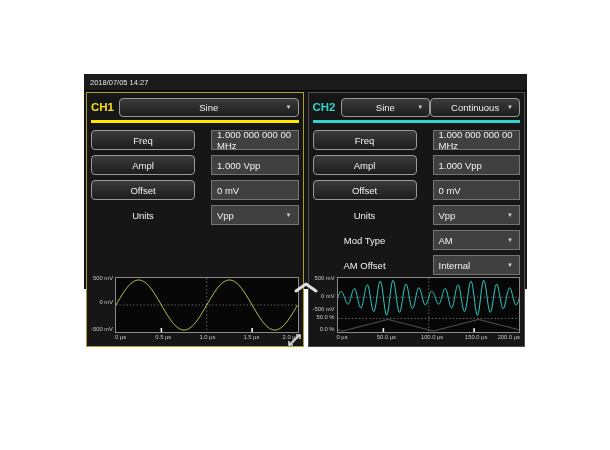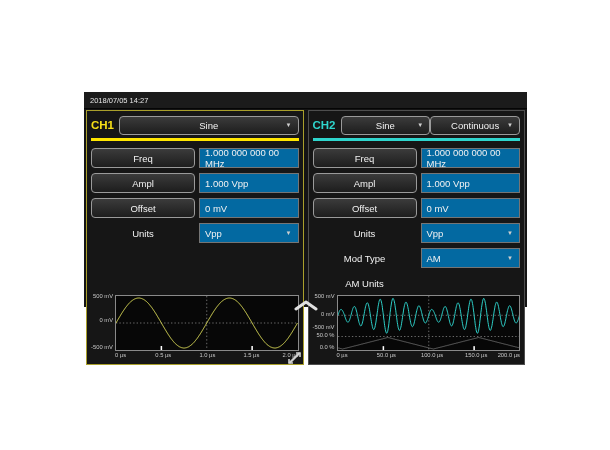--- a/index.html
+++ b/index.html
@@ -1,18 +1,18 @@
 <!DOCTYPE html>
 <html><head>
 <meta charset="utf-8">
 <style>
   * { margin:0; padding:0; box-sizing:border-box; }
   body { font-family:"Liberation Sans", sans-serif; background:#ffffff; }
   .screen { position:relative; width:610px; height:450px; background:#ffffff; overflow:hidden; }
-  .device { position:absolute; left:84px; top:92px; width:443px; height:215px;
+  .device { position:absolute; left:84px; top:74px; width:443px; height:215px;
             background:#141414; color:#efefef; }
   .statusbar { height:17px; line-height:17px; padding-left:6px; font-size:7.5px;
                color:#e6e6e6; background:#1b1b1b; border-bottom:1px solid #050505; }
   .panels { display:flex; height:258px; }
   .panel { flex:1; margin:1px 2px 2px 2px; border:1px solid; display:flex;
            flex-direction:column; padding:3px 4px 4px 4px; background:#161616; }
   .panel-ch1 { border-color:#a99f2b; }
   .panel-ch2 { border-color:#4e4e4e; }
 
   .panel-header { display:flex; align-items:center; height:22px; }
@@ -23,26 +23,26 @@
                 background:linear-gradient(#3b3b3b,#1d1d1d); position:relative;
                 display:flex; align-items:center; justify-content:center;
                 font-size:9.5px; color:#f2f2f2; cursor:pointer; }
   .hdr-select .dd-arrow { position:absolute; right:6px; }
   .dd-arrow { font-size:6px; color:#cfcfcf; }
   .accent-bar { height:3px; margin:2px 0 7px 0; }
   .accent-ch1 { background:#ffe600; }
   .accent-ch2 { background:#2fd5cd; }
 
   .rows { display:flex; flex-direction:column; gap:5px; }
-  .row { display:flex; gap:4px; height:20px; }
+  .row { display:flex; gap:16px; height:20px; }
   .row-label { width:104px; display:flex; align-items:center; justify-content:center;
                font-size:9.5px; color:#f2f2f2; }
   .row-label.button { border:1px solid #9a9a9a; border-radius:4px;
                       background:linear-gradient(#3b3b3b,#1d1d1d); cursor:pointer; }
-  .row-value { flex:1; border:1px solid #757575; background:#0369a1; display:flex;
+  .row-value { flex:1; border:1px solid #757575; background:#404040; display:flex;
                align-items:center; padding:0 5px; font-size:9.5px; color:#f2f2f2;
                position:relative; }
   .row-value .dd-arrow { position:absolute; right:6px; }
 
   .graph { margin-top:auto; position:relative; }
   .graph-main { display:flex; }
   .ylabels { width:24px; position:relative; font-size:5.8px; color:#c8c8c8; }
   .ylabels span { position:absolute; right:2px; white-space:nowrap; }
   .plot { flex:1; height:56px; border:1px solid #8a8a8a; background:#070707; position:relative; }
   .plot svg { display:block; width:100%; height:100%; }
@@ -167,21 +167,25 @@
             </div>
           </div>
           <div class="row">
             <div class="row-label">Mod Type</div>
             <div class="row-value">
               <span>AM</span>
               <span class="dd-arrow">▼</span>
             </div>
           </div>
           <div class="row">
-            <div class="row-label">AM Units</div>
+            <div class="row-label">AM Offset</div>
+            <div class="row-value">
+              <span>Internal</span>
+              <span class="dd-arrow">▼</span>
+            </div>
           </div>
         </div>
 
         <div class="graph">
           <div class="graph-main">
             <div class="ylabels">
               <span style="top:-2px">500 mV</span>
               <span style="top:16px">0 mV</span>
               <span style="top:29px">-500 mV</span>
               <span style="top:37px">50.0 %</span>

